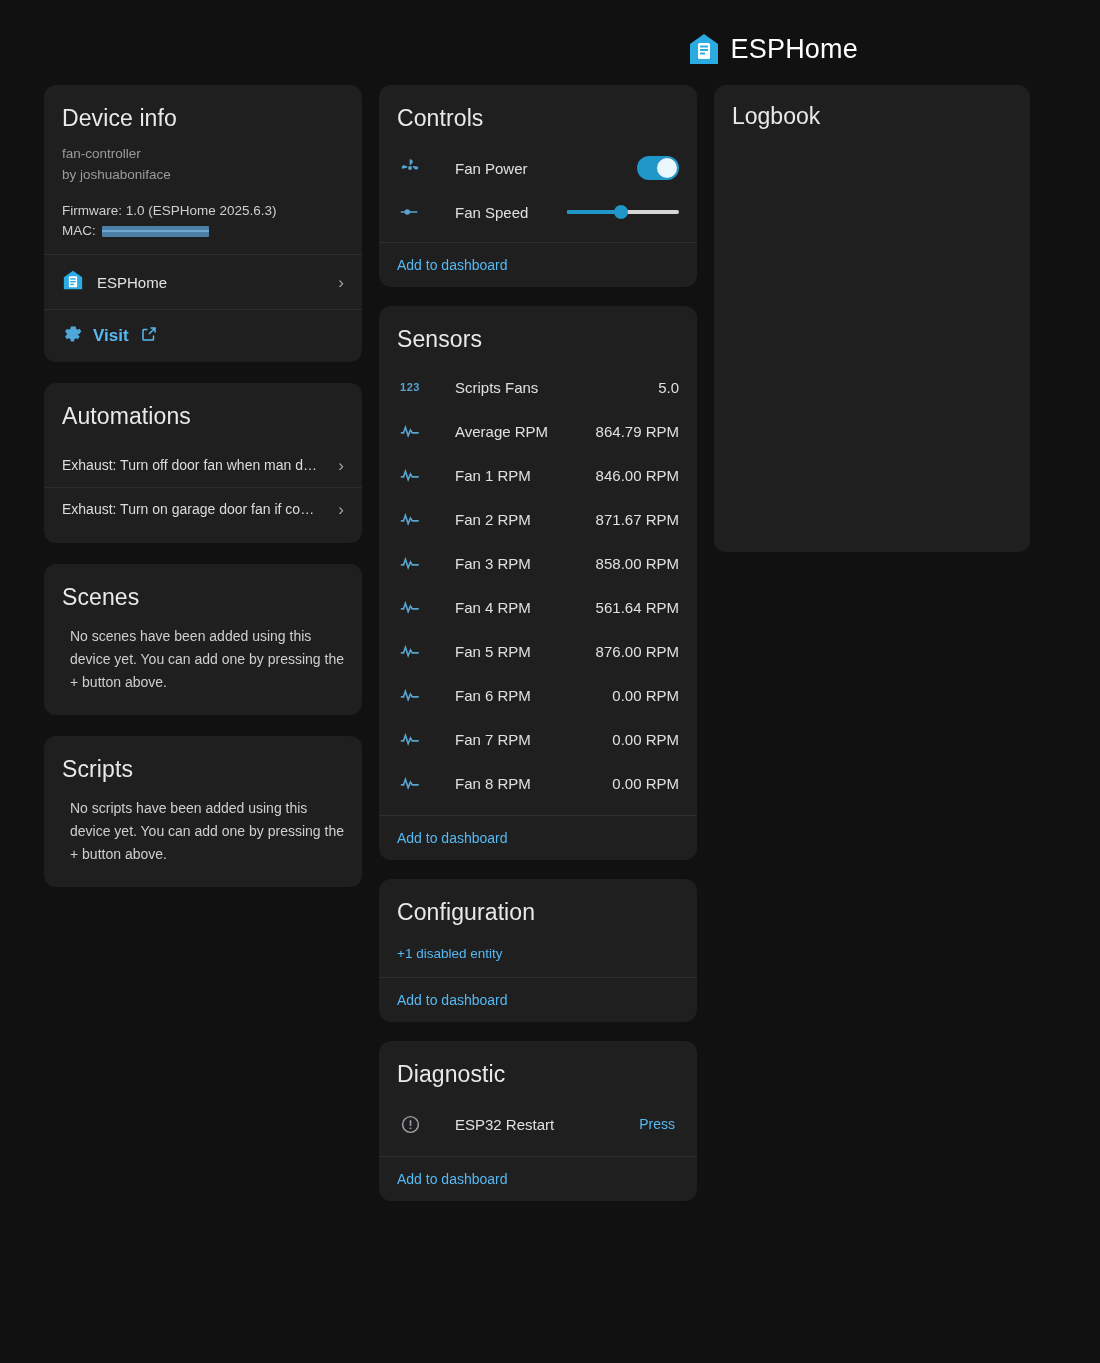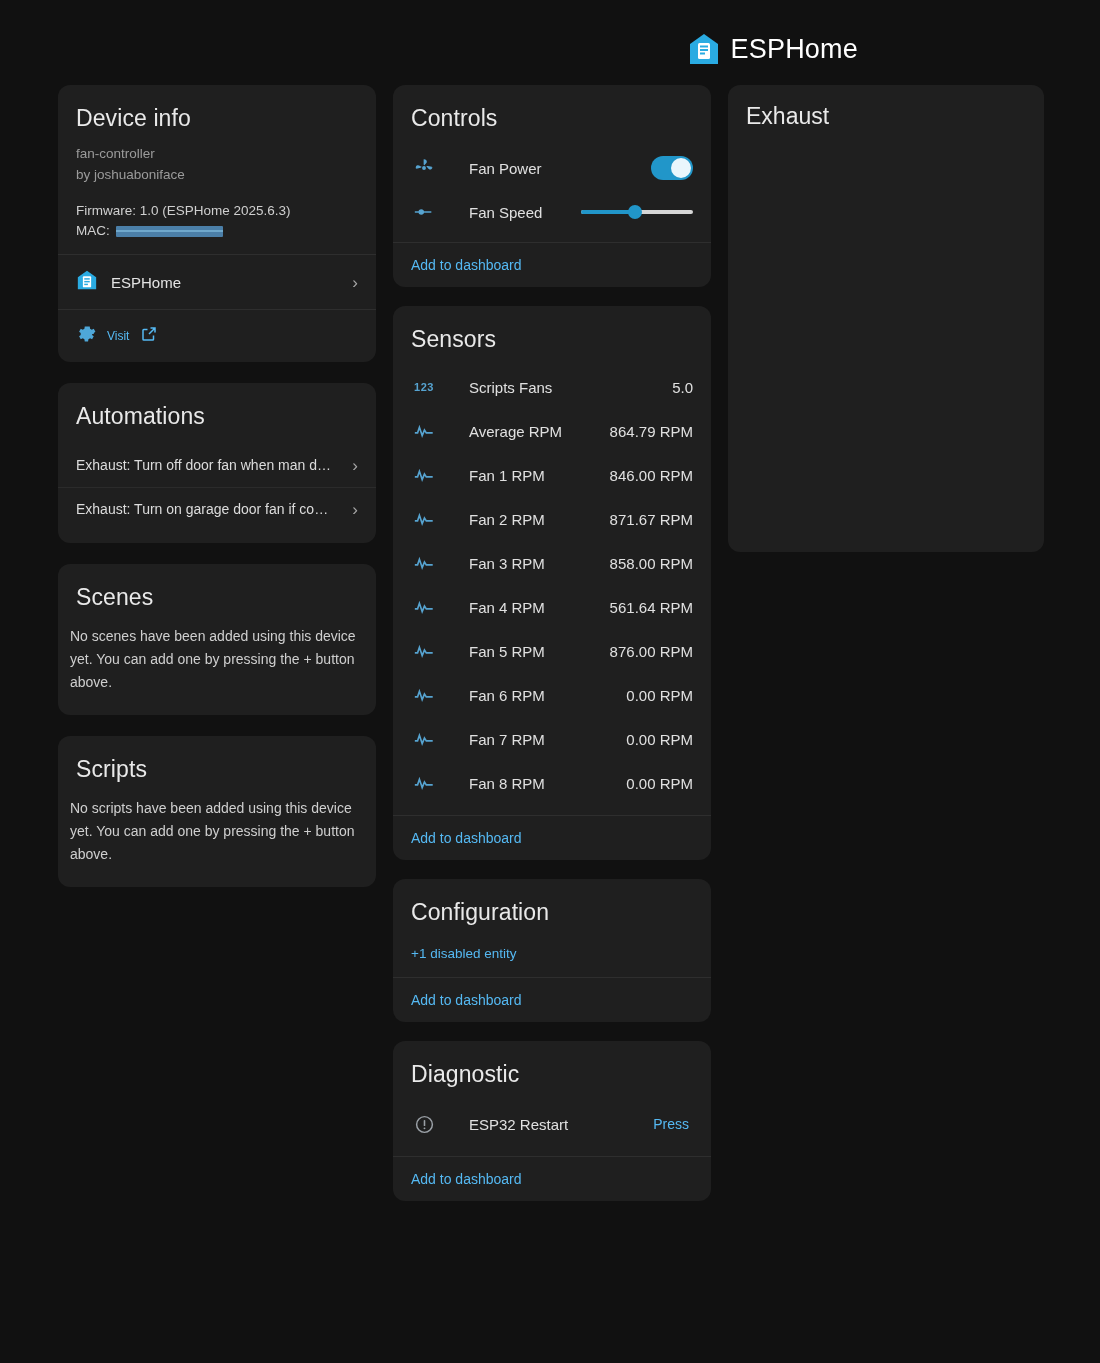--- a/index.html
+++ b/index.html
@@ -32,21 +32,21 @@
   .brand-name {
     font-size: 27px;
     color: #ffffff;
     letter-spacing: .2px;
   }
 
   
   .columns {
     position: absolute;
     top: 85px;
-    left: 58px;
+    left: 44px;
     width: 990px;
     display: flex;
     gap: 17px;
     align-items: flex-start;
   }
   .col { width: 318px; display: flex; flex-direction: column; gap: 21px; }
   .col.mid { width: 318px; gap: 19px; }
   .col.right { width: 316px; }
 
   .card {
@@ -117,21 +117,21 @@
     line-height: 1;
   }
   .visit-row {
     display: flex;
     align-items: center;
     gap: 11px;
     padding: 14px 18px;
     border-top: 1px solid #2e2e2e;
     cursor: pointer;
   }
-  .visit-text { color: #55b9f3; font-size: 12px; font-weight: 400; }
+  .visit-text { color: #55b9f3; font-size: 17px; font-weight: 700; }
 
   
   .auto-item {
     display: flex;
     padding: 13px 18px;
     cursor: pointer;
   }
   .auto-item + .auto-item { border-top: 1px solid #2b2b2b; }
   .auto-item .txt {
     flex: 1;
@@ -140,21 +140,21 @@
     white-space: nowrap;
     overflow: hidden;
     text-overflow: ellipsis;
     padding-right: 10px;
   }
 
   .empty-text {
     font-size: 14px;
     line-height: 1.62;
     color: #cfcfcf;
-    padding: 8px 18px 22px 12px;
+    padding: 8px 18px 22px 26px;
     margin: 0;
   }
 
   
   .entity-row {
     display: flex;
     align-items: center;
     padding: 9px 18px;
     min-height: 44px;
   }
@@ -523,18 +523,18 @@
           <span class="press-btn">Press</span>
         </div>
         <div style="height:10px;"></div>
         <div class="add-dash">Add to dashboard</div>
       </div>
 
     </div>
 
     <div class="col right">
       <div class="logbook-card">
-        <h2 class="logbook-title">Exhaust</h2>
+        <h2 class="logbook-title">Logbook</h2>
       </div>
     </div>
 
   </div>
 </div>
 
 </body></html>

